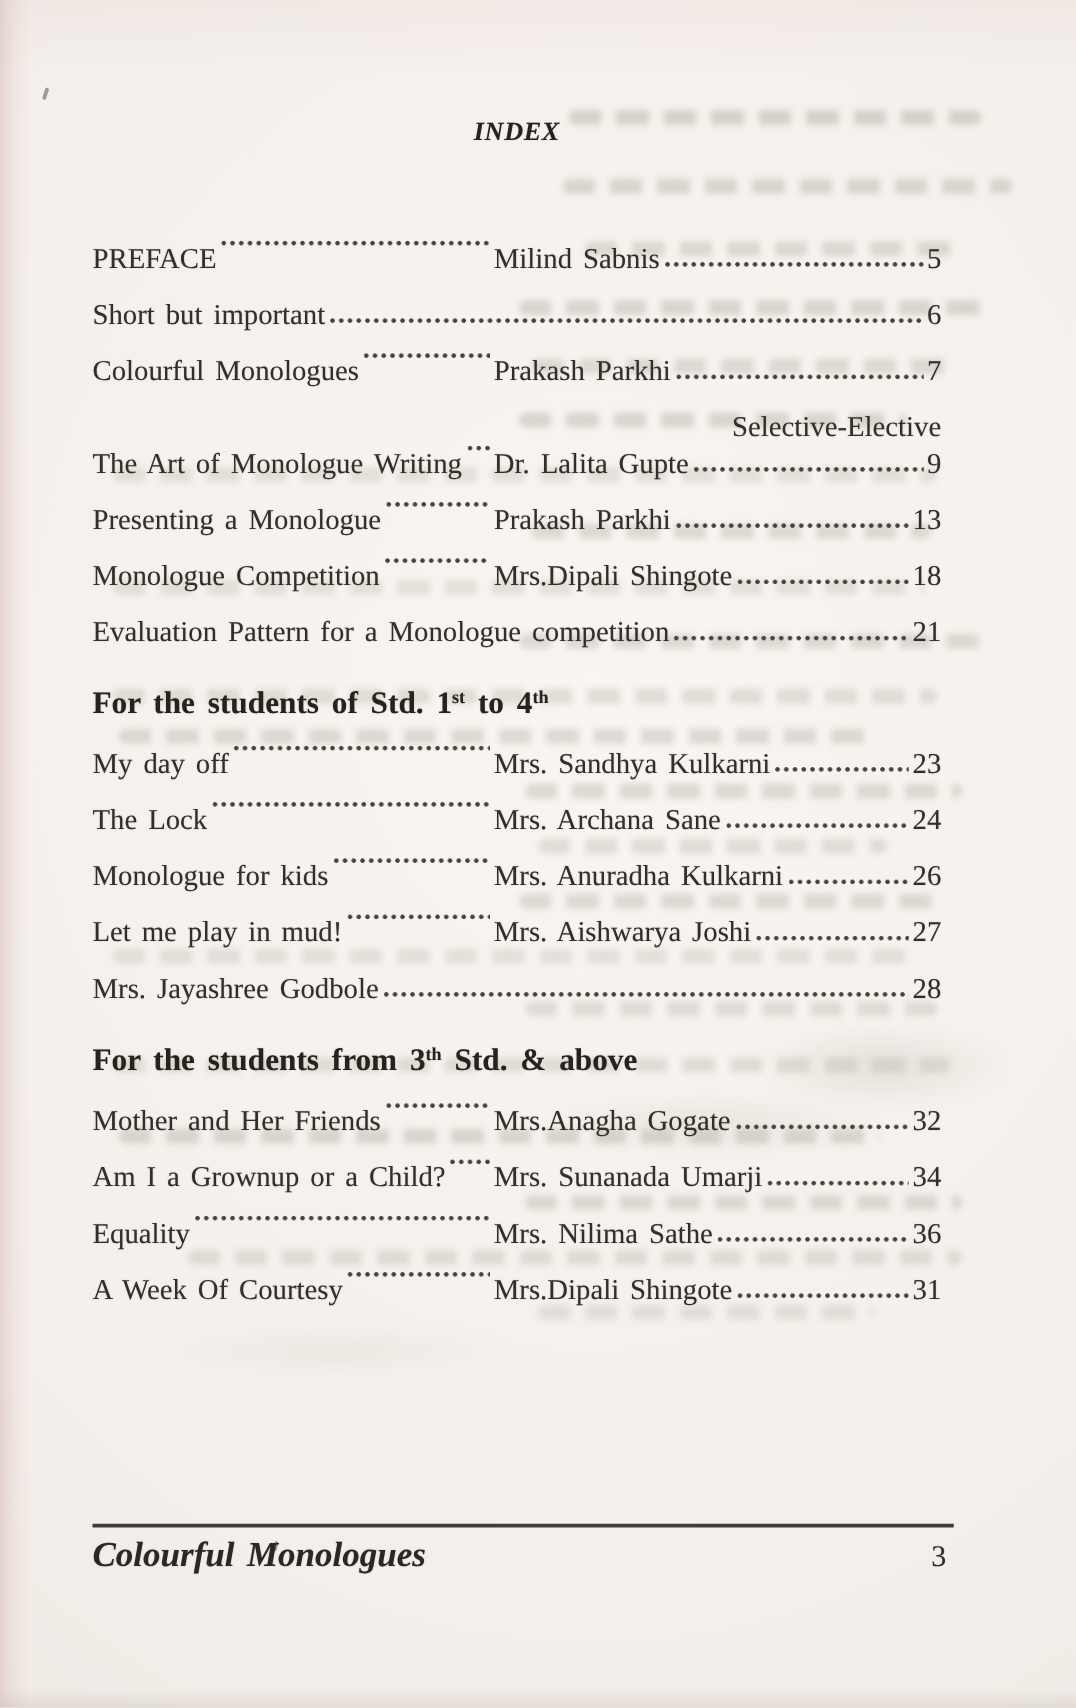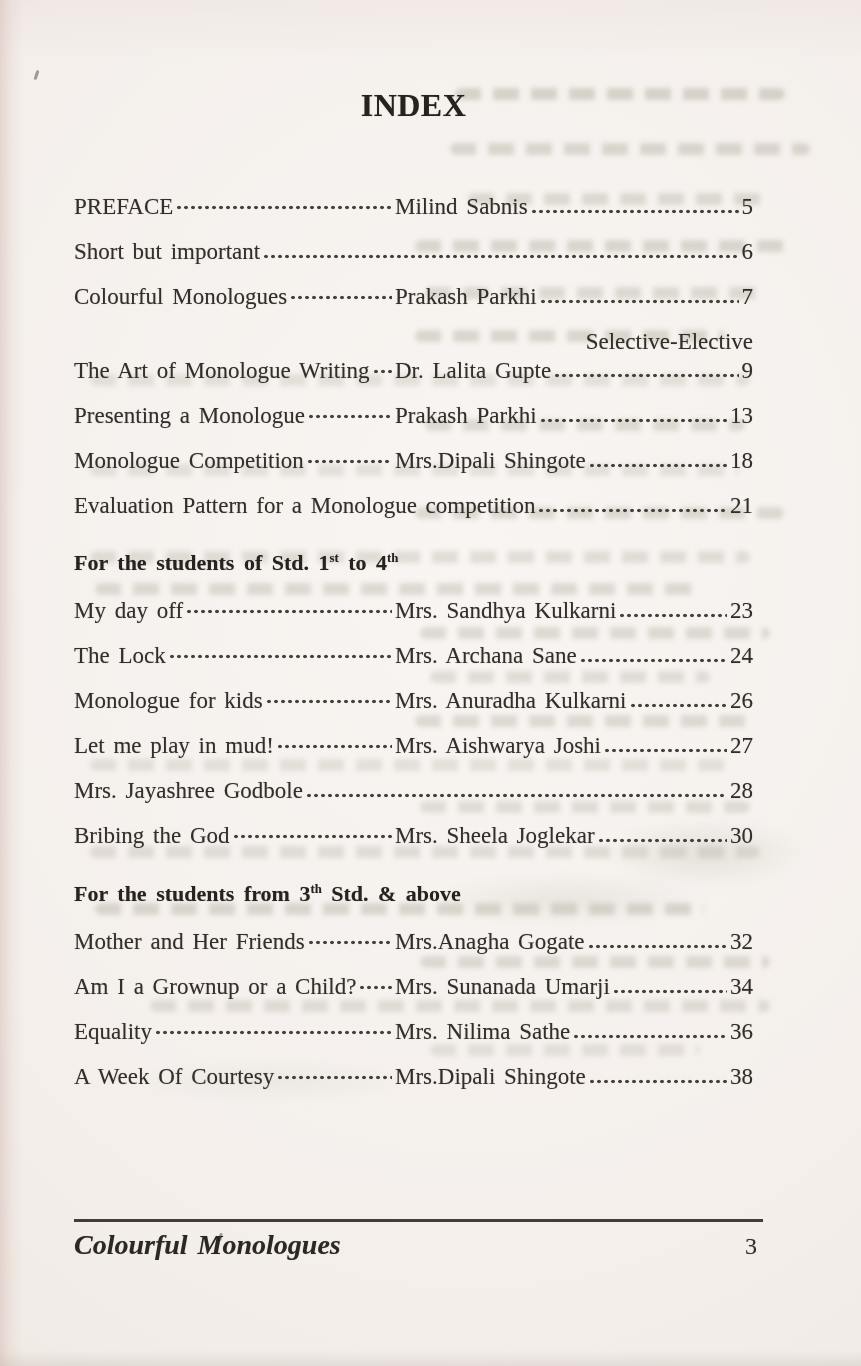--- a/index.html
+++ b/index.html
@@ -33,43 +33,43 @@
   .speck-1 { left:35px; top:70px; width:3px; height:10px; transform:rotate(18deg); }
   .speck-2 { left:219px; top:1233px; width:3px; height:8px; transform:rotate(12deg); }
 
   
   .content {
     position:absolute; left:74px; top:0; width:679px; z-index:1;
     text-shadow:0 0 1px rgba(60,54,48,0.35);
   }
   h1.index-title {
     margin:86px 0 0 0; height:38px; line-height:38px;
-    font-size:32px; font-weight:bold; text-align:center;
-    letter-spacing:0.5px; color:#26221e; word-spacing:4px;
+    font-size:21px; font-weight:bold; text-align:center;
+    letter-spacing:0.5px; color:#26221e; word-spacing:4px;font-style:italic;
   }
   #toc { margin-top:68px; }
   .toc-section { margin:0; }
   #toc .toc-section:nth-child(2) { margin-top:28px; }
   #toc .toc-section:nth-child(3) { margin-top:29px; }
   .section-heading {
-    font-weight:bold; font-size:22px; height:30px; line-height:30px;
+    font-weight:bold; font-size:25px; height:30px; line-height:30px;
     margin-bottom:18px; color:#26221e; word-spacing:4px; white-space:nowrap;
   }
   .section-heading sup {
     font-size:0.58em; vertical-align:baseline; position:relative; top:-8px;
   }
   .toc-pre {
     height:29px; line-height:29px; font-size:23px; word-spacing:3px; white-space:nowrap;text-align:right;
   }
   .toc-row {
     display:flex; align-items:baseline;
     height:29px; line-height:29px; margin-bottom:16px;
     font-size:23px; word-spacing:3px;
   }
-  .t-left { display:flex; align-items:center; min-width:321px; flex-shrink:0; }
+  .t-left { display:flex; align-items:flex-start; min-width:321px; flex-shrink:0; }
   .t-title, .t-author, .t-page { white-space:nowrap; }
   .leader {
     flex:1 1 auto; min-width:10px; height:5px;
     margin:0 3px -1px 4px;
     background-image:radial-gradient(circle at 2px 2.5px, #46413b 1.5px, rgba(70,65,59,0) 2.1px);
     background-size:7px 5px; background-repeat:repeat-x;
   }
   
   .footer { position:absolute; left:74px; top:1219px; width:689px; z-index:1; }
   .footer-rule { border-top:3px solid #433d37; }
@@ -212,29 +212,20 @@
             </span>
             <span class="t-author">Mrs. Aishwarya Joshi</span>
             <span class="leader"></span>
             <span class="t-page">27</span>
           </div>
           <div class="toc-row">
             <span class="t-author">Mrs. Jayashree Godbole</span>
             <span class="leader"></span>
             <span class="t-page">28</span>
           </div>
-          <div class="toc-row">
-            <span class="t-left">
-              <span class="t-title">Bribing the God</span>
-              <span class="leader"></span>
-            </span>
-            <span class="t-author">Mrs. Sheela Joglekar</span>
-            <span class="leader"></span>
-            <span class="t-page">30</span>
-          </div>
         </div>
         <div class="toc-section">
           <div class="section-heading"><span>For the students from 3</span><sup>th</sup><span> Std. &amp; above</span></div>
           <div class="toc-row">
             <span class="t-left">
               <span class="t-title">Mother and Her Friends</span>
               <span class="leader"></span>
             </span>
             <span class="t-author">Mrs.Anagha Gogate</span>
             <span class="leader"></span>
@@ -258,21 +249,21 @@
             <span class="leader"></span>
             <span class="t-page">36</span>
           </div>
           <div class="toc-row">
             <span class="t-left">
               <span class="t-title">A Week Of Courtesy</span>
               <span class="leader"></span>
             </span>
             <span class="t-author">Mrs.Dipali Shingote</span>
             <span class="leader"></span>
-            <span class="t-page">38</span>
+            <span class="t-page">31</span>
           </div>
         </div>
       </div>
   </div>
 
   <div class="footer">
     <div class="footer-rule"></div>
     <div class="footer-row">
       <span class="book-title">Colourful Monologues</span>
       <span class="page-num">3</span>

